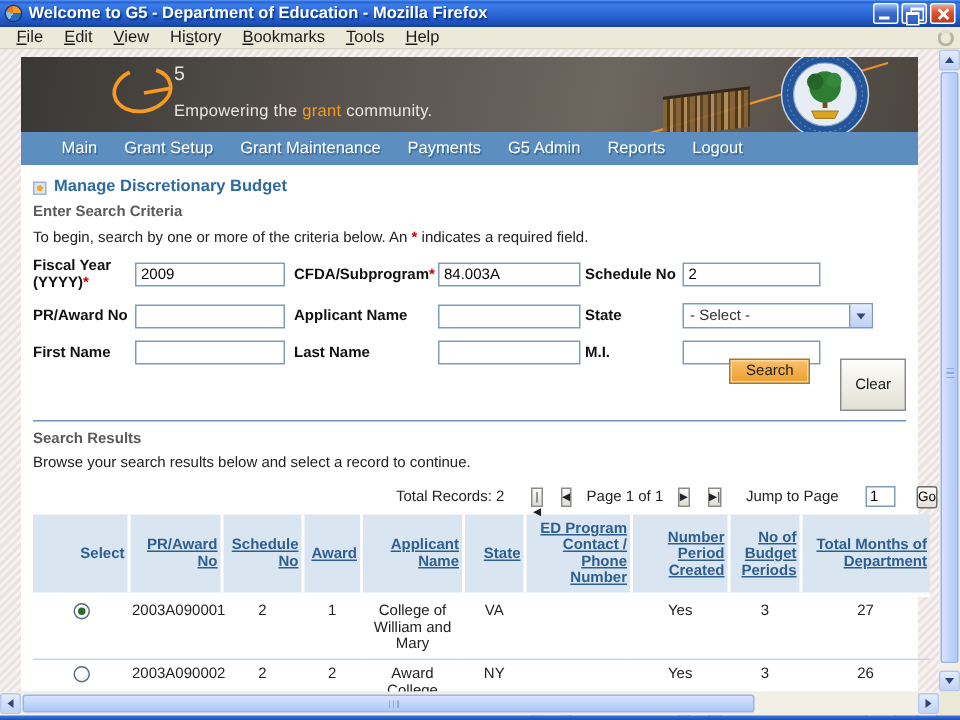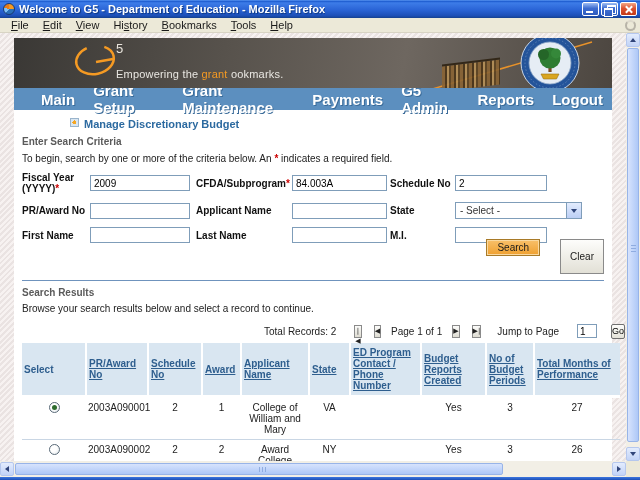--- a/index.html
+++ b/index.html
@@ -80,25 +80,25 @@
   .g-logo { position:absolute; left:58px; top:4px; }
   .g-sup { position:absolute; left:102px; top:3px; color:#E8E4DC; font-size:13px; }
   .tagline { position:absolute; left:102px; top:30px; color:#E9E7E2; font-size:11px; letter-spacing:.2px; }
   .tagline .hl { color:#F59A23; }
   .bookshelf { position:absolute; right:112px; bottom:0; width:58px; height:27px; transform:skewY(-7deg);
     background:repeating-linear-gradient(90deg,#8A6434 0 3px,#4A3418 3px 5px,#B89258 5px 7px,#5E4422 7px 9px);
     border-top:2px solid #2E2212; opacity:.9; }
   .seal { position:absolute; right:32px; top:-5px; width:60px; height:60px; }
 
   .navbar { height:22px; background:#5C8FBF; display:flex; align-items:center; padding-left:18px; }
-  .nav-item { color:#fff; font-size:15px; font-weight:bold; padding:0 9px; text-shadow:1px 1px 0 #3A6B99; cursor:default; }
+  .nav-item { color:#fff; font-size:11px; font-weight:normal; padding:0 9px; text-shadow:1px 1px 0 #3A6B99; cursor:default; }
 
   .content { padding:0 8px; font-size:10px; color:#333; }
 
-  .page-title-row { margin-top:8px; display:flex; align-items:flex-start; gap:5px;margin-left:48px; }
+  .page-title-row { margin-top:8px; display:flex; align-items:flex-end; gap:5px; }
   .bullet-icon { width:9px; height:9px; border:1px solid #9AB4CC;
     background:radial-gradient(circle,#F5A623 0 2px,#D9E6F1 2px); }
   .page-title { color:#2C6AA0; font-size:11px; font-weight:bold; }
 
   .section-heading { margin-top:6px; color:#5A5A5A; font-weight:bold; font-size:10px; }
   .instructions { margin-top:6px; font-size:10px; color:#222; }
   .req-star { color:#CC0000; font-weight:bold; }
 
   .form-grid { margin-top:8px; display:grid; grid-template-columns:68px 106px 96px 98px 65px 149px;
     row-gap:8px; align-items:center; }
@@ -128,21 +128,21 @@
   .pg-first { margin-left:18px; } .pg-prev { margin-left:12px; }
   .pg-label { margin:0 10px; white-space:nowrap; width:58px; text-align:center; }
   .pg-next { margin-left:0; } .pg-last { margin-left:12px; }
   .jump-label { margin-left:16px; white-space:nowrap; }
   .jump-input { margin-left:18px; width:20px; height:14px; border:1px solid #7F9DB9; font-size:10px; padding:0 2px;
     font-family:"Liberation Sans",sans-serif; }
   .go-btn { margin-left:14px; width:30px; height:15px; border:1px solid #707070; border-radius:2px;
     background:linear-gradient(180deg,#FDFDFB,#E4E2D8); font-size:9px; font-family:"Liberation Sans",sans-serif; cursor:default; }
 
   table.results { margin-top:3px; width:582px; border-collapse:collapse; table-layout:fixed; font-size:10px; }
-  table.results th { background:#D9E6F1; color:#2E5E8E; font-weight:bold; text-align:left;
+  table.results th { background:#D9E6F1; color:#2E5E8E; font-weight:bold; text-align:right;
     padding:4px 2px; border-right:2px solid #fff; border-bottom:3px solid #fff; vertical-align:middle; height:34px; }
   table.results th:last-child { border-right:none; }
   table.results th .sortable { text-decoration:underline; cursor:pointer; }
   table.results td { text-align:center; padding:4px 2px; border-bottom:1px solid #C9D6E4; vertical-align:top; color:#222; }
   .radio { display:inline-block; width:11px; height:11px; border:1px solid #5A6A78; border-radius:50%;
     background:radial-gradient(circle at 35% 35%, #fff 0 40%, #DDE4E8 100%); position:relative; cursor:pointer; }
   .radio.sel::after { content:""; position:absolute; left:2px; top:2px; width:5px; height:5px; border-radius:50%;
     background:#2D6B2D; }
 </style>
 </head>
@@ -178,21 +178,21 @@
       <div class="banner">
         <svg class="gline" width="598" height="50">
           <line x1="415" y1="52" x2="578" y2="4" stroke="#E8922A" stroke-width="1.5"></line>
         </svg>
         <span class="bookshelf"></span>
         <svg class="g-logo" width="46" height="36">
           <ellipse cx="23" cy="18" rx="19" ry="14" fill="none" stroke="#F59A23" stroke-width="2.5" stroke-dasharray="72 18" transform="rotate(-12 23 18)"></ellipse>
           <line x1="24" y1="20" x2="41" y2="17" stroke="#F59A23" stroke-width="2.5"></line>
         </svg>
         <span class="g-sup">5</span>
-        <span class="tagline"><span>Empowering the </span><span class="hl">grant</span><span> ookmarks.</span></span>
+        <span class="tagline"><span>Empowering the </span><span class="hl">grant</span><span> community.</span></span>
         <svg class="seal" viewBox="0 0 60 60">
           <circle cx="30" cy="30" r="29" fill="#24549A" stroke="#C8D4E4" stroke-width="1"></circle>
           <circle cx="30" cy="30" r="21" fill="#E6EDF5" stroke="#8FA8C8" stroke-width="0.8"></circle>
           <circle cx="30" cy="30" r="25" fill="none" stroke="#7E9CC4" stroke-width="0.6" stroke-dasharray="1.5 2"></circle>
           <rect x="28.4" y="31" width="3.2" height="8" fill="#7A4A22"></rect>
           <circle cx="30" cy="25" r="10.5" fill="#2E7D32"></circle>
           <circle cx="23.5" cy="21.5" r="5.5" fill="#256628"></circle>
           <circle cx="36" cy="20.5" r="5" fill="#35883A"></circle>
           <path d="M21 41 h18 l-2.5 5 h-13 z" fill="#D9A520" stroke="#9A7210" stroke-width="0.6"></path>
         </svg>
@@ -284,23 +284,23 @@
             </colgroup>
             <thead>
               <tr>
                 <th><span>Select</span></th>
                 <th><span class="sortable">PR/Award No</span></th>
                 <th><span class="sortable">Schedule No</span></th>
                 <th><span class="sortable">Award</span></th>
                 <th><span class="sortable">Applicant Name</span></th>
                 <th><span class="sortable">State</span></th>
                 <th><span class="sortable">ED Program Contact / Phone Number</span></th>
-                <th><span class="sortable">Budget Reports Created</span></th>
+                <th><span class="sortable">Number Period Created</span></th>
                 <th><span class="sortable">No of Budget Periods</span></th>
-                <th><span class="sortable">Total Months of Performance</span></th>
+                <th><span class="sortable">Total Months of Department</span></th>
               </tr>
             </thead>
             <tbody>
               <tr>
                 <td><span class="radio sel"></span></td>
                 <td>2003A090001</td>
                 <td>2</td>
                 <td>1</td>
                 <td>College of William and Mary</td>
                 <td>VA</td>

